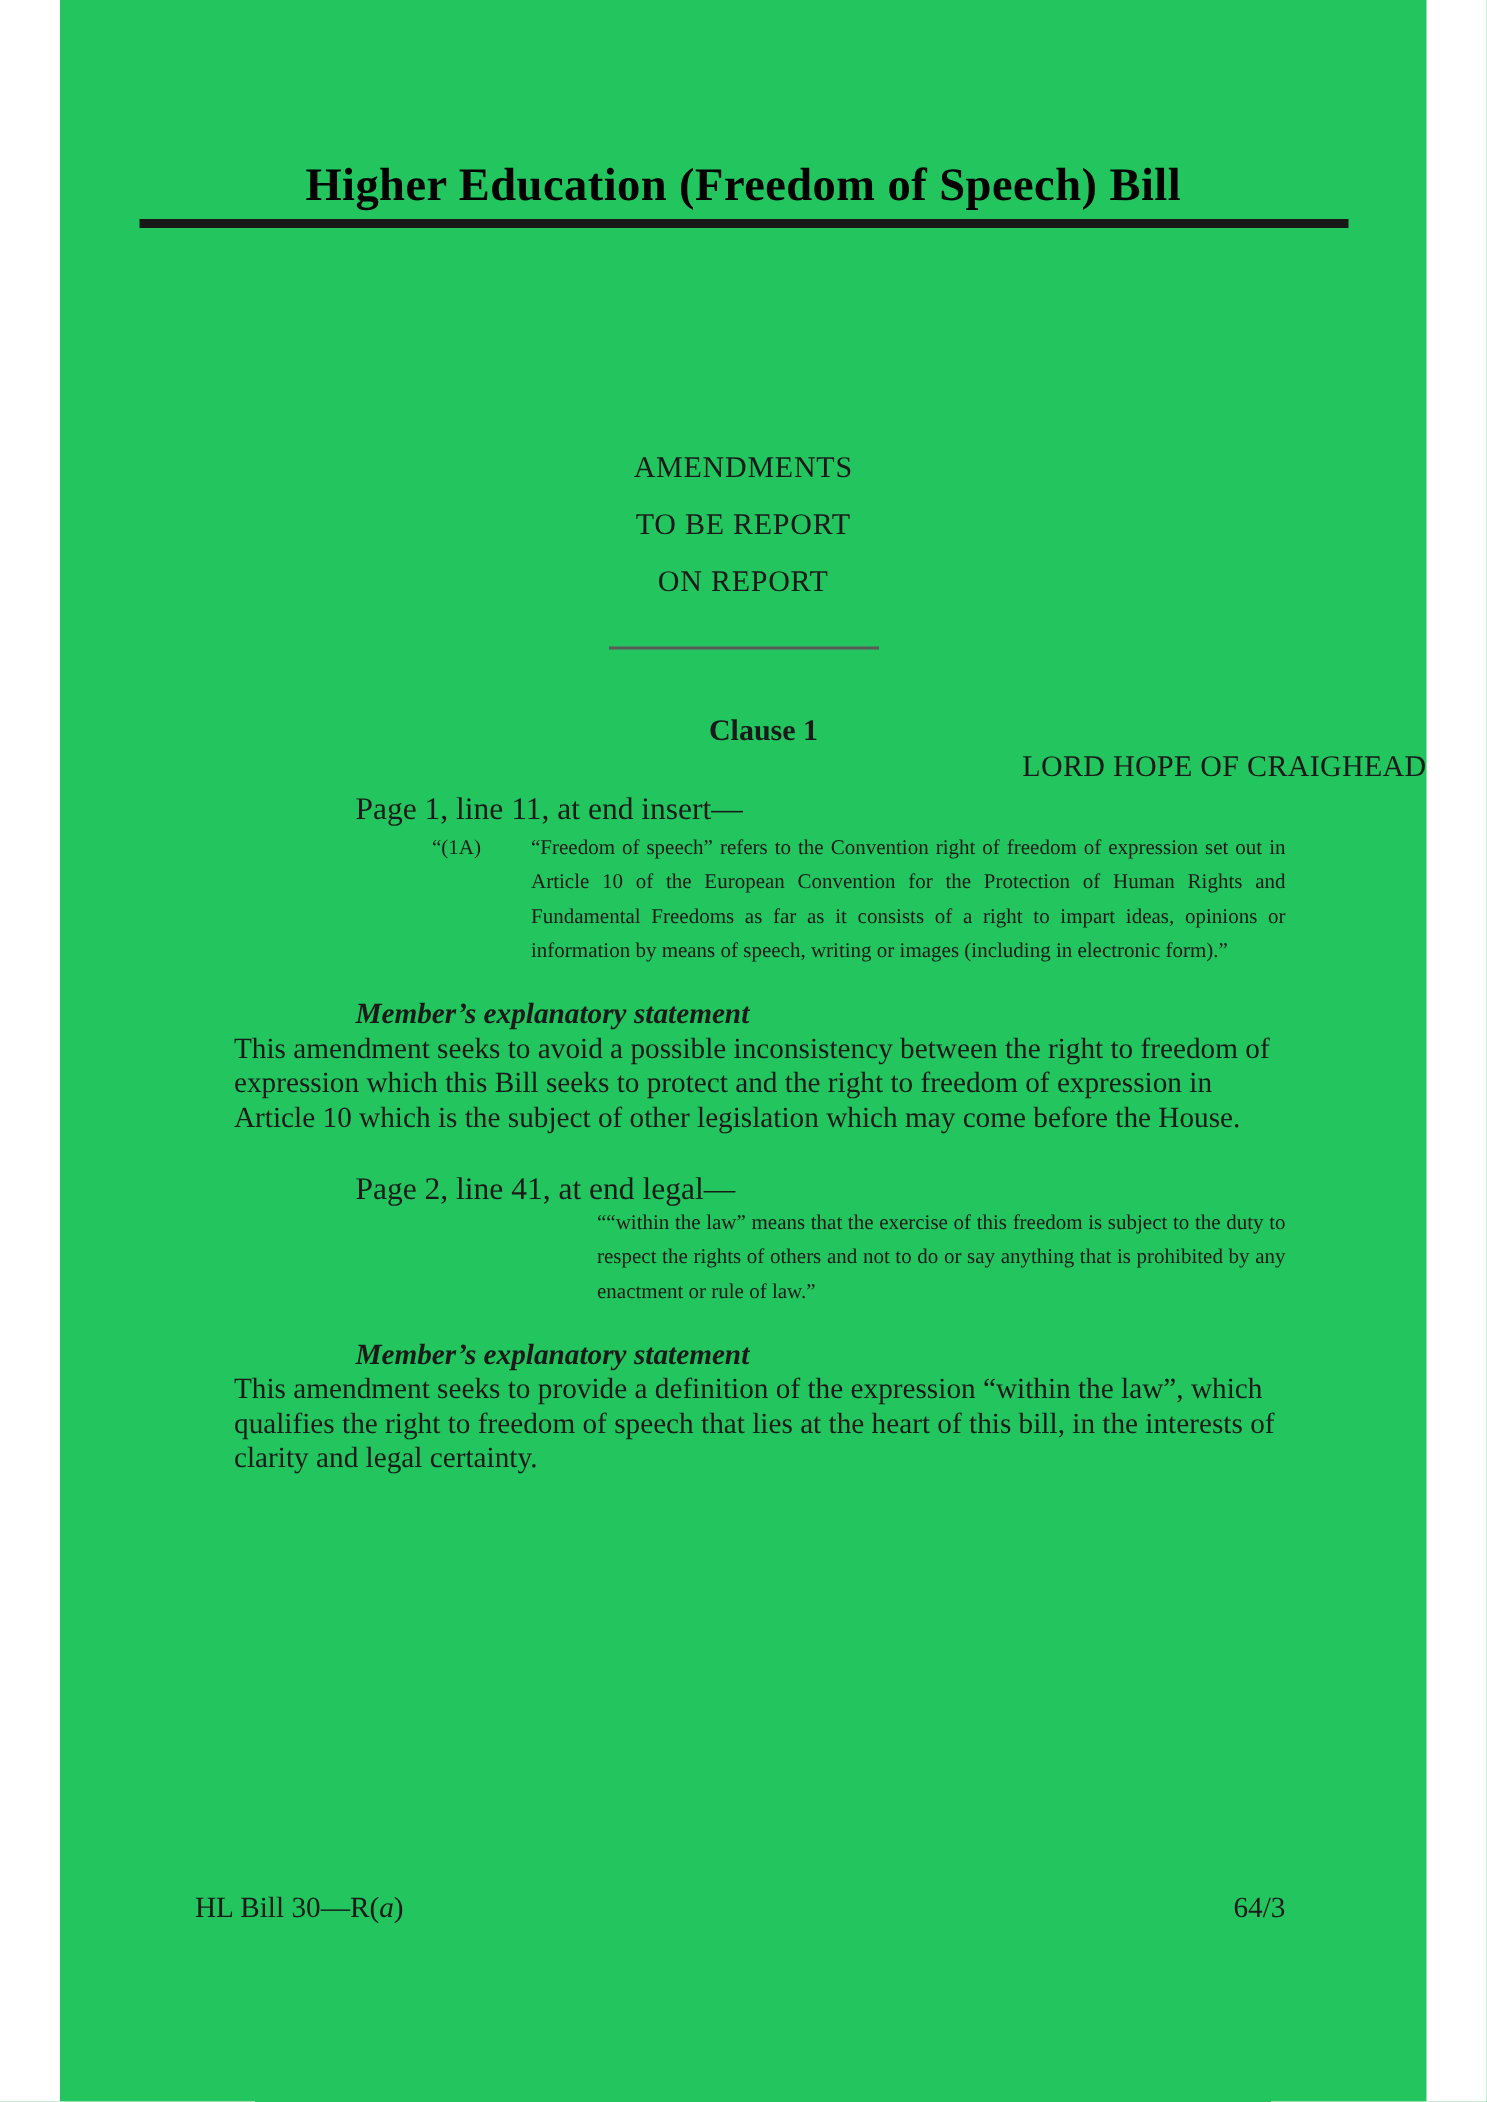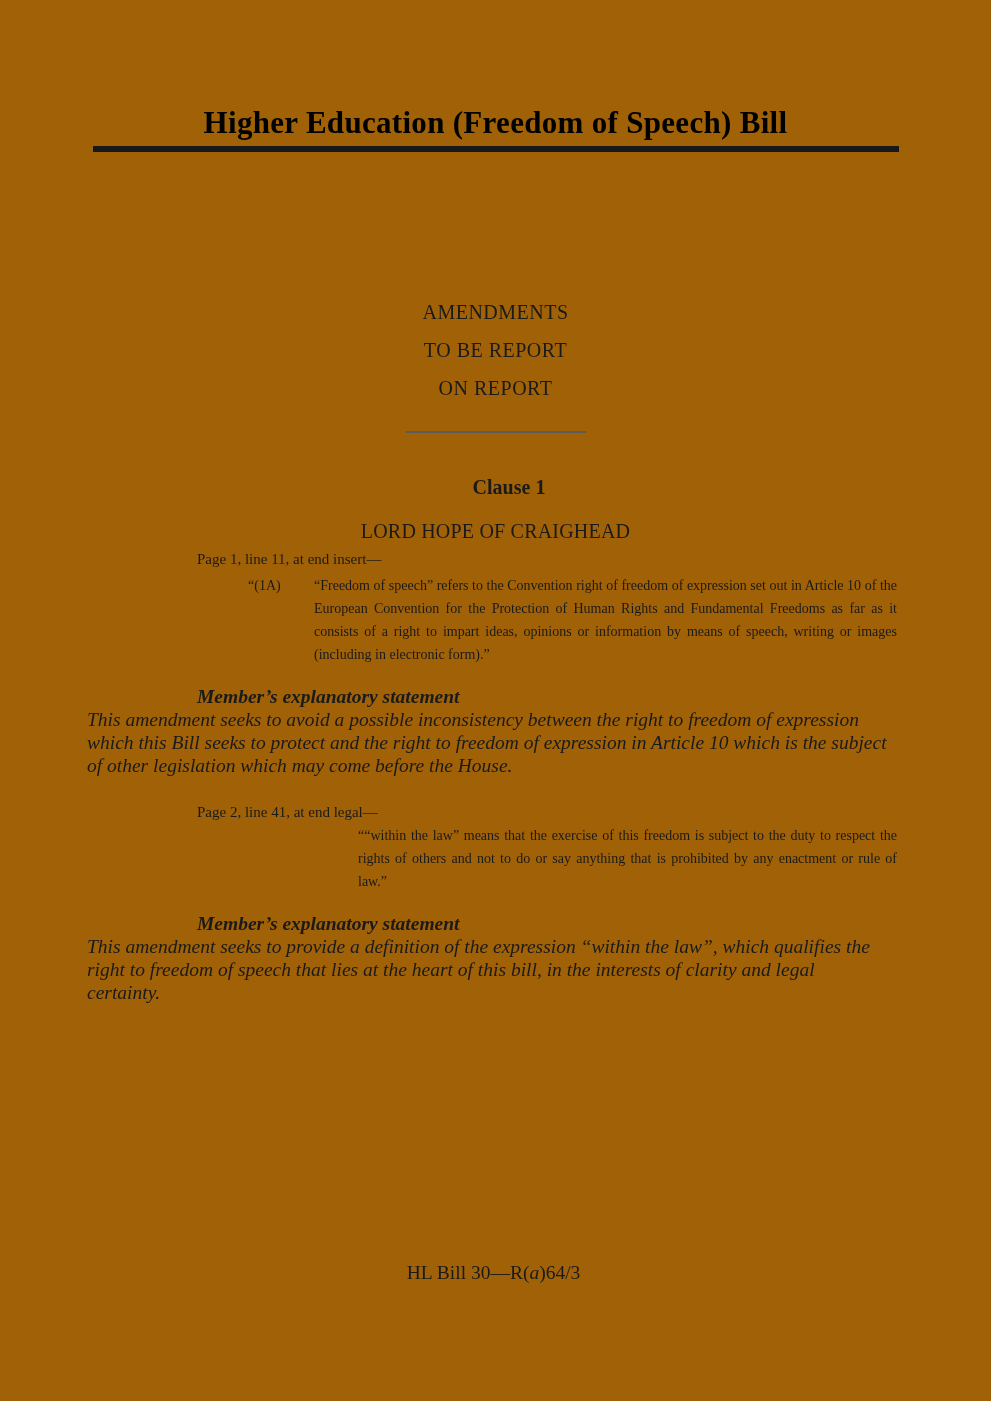--- a/index.html
+++ b/index.html
@@ -3,24 +3,24 @@
 <meta charset="utf-8">
 <style>
   * { margin: 0; padding: 0; box-sizing: border-box; }
   html, body { background: #ffffff; }
   body {
     font-family: "Liberation Serif", "DejaVu Serif", serif;
     color: #1a1a1a;
   }
   .page {
     position: relative;
-    width: 991px;
+    width: 911px;
     height: 1401px;
     margin: 0 auto;
-    background: #a16207;
+    background: #22c55e;
     overflow: hidden;
   }
   
   .bill-title {
     padding-top: 104px;
     text-align: center;
     font-size: 31px;
     font-weight: bold;
     color: #000000;
     line-height: 38px;
@@ -46,30 +46,30 @@
   }
   .clause-heading {
     margin-top: 42px;
     text-align: center;
     font-size: 20px;
     font-weight: bold;
     line-height: 24px;
     padding-left: 27px;
   }
   .member-name {
-    margin-top: 20px;
-    text-align: center;
+    margin-top: 0;
+    text-align: right;
     font-size: 20px;
     line-height: 24px;
     letter-spacing: 0.2px;
   }
   
   .instruction {
     margin: 5px 94px 0 197px;
-    font-size: 15px;
+    font-size: 21px;
     line-height: 23px;
   }
   .inserted-para {
     position: relative;
     text-align: justify;
     font-size: 14px;
     line-height: 23px;
   }
   .inserted-para.first { margin: 3px 94px 0 314px; }
   .inserted-para.second { margin: 0 94px 0 358px; }
@@ -80,33 +80,32 @@
     white-space: nowrap;
   }
   .expl-heading {
     margin: 19px 100px 0 197px;
     font-size: 19.5px;
     line-height: 23px;
     font-weight: bold;
     font-style: italic;
   }
   .expl-text {
-    margin: 0 100px 0 87px;
+    margin: 0 100px 0 116px;
     font-size: 19.5px;
     line-height: 23px;
-    font-style: italic;
   }
   .amendment-2-instruction { margin-top: 24px; }
   .footer {
     position: absolute;
     left: 90px;
     right: 94px;
     top: 1261px;
     display: flex;
-    justify-content: center;
+    justify-content: space-between;
     font-size: 19.5px;
     line-height: 23px;
     font-family: Liberation Serif, serif;
   }
   .footer .italic-a { font-style: italic; }
 </style>
 </head>
 <body>
 
 <div class="page">

